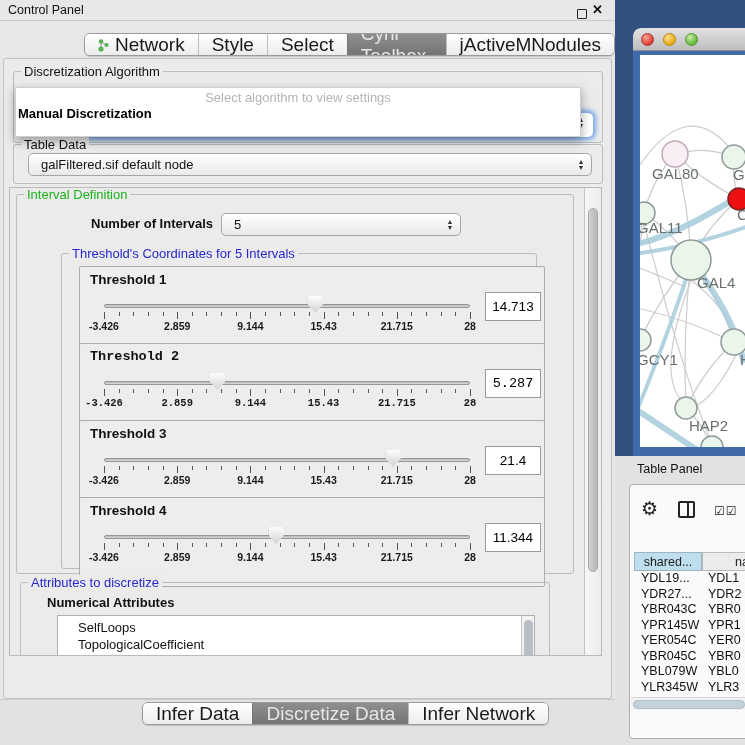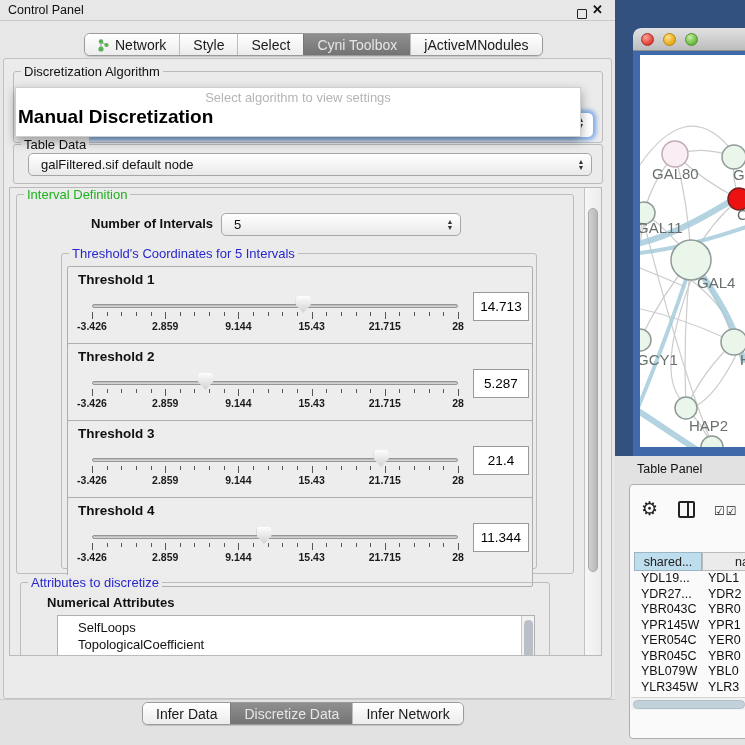--- a/index.html
+++ b/index.html
@@ -10,21 +10,21 @@
   #control-panel { position:absolute; left:0; top:0; width:615px; height:745px; background:#e7e7e7; }
   #cp-titlebar { position:absolute; left:0; top:0; width:615px; height:21px; border-bottom:1px solid #c9c9c9; }
   #cp-title { position:absolute; left:8px; top:3px; font-size:12.5px; color:#111; }
   #float-icon { position:absolute; left:577px; top:9px; width:10px; height:10px; border:1.5px solid #222; border-radius:1px; }
   #close-icon { position:absolute; left:592px; top:2px; font-size:13px; font-weight:bold; color:#111; }
 
   .tabbar { position:absolute; display:flex; height:23px; border:1px solid #9a9a9a; border-radius:6px; overflow:hidden;
     background:#fff; box-shadow:0 1px 1px rgba(0,0,0,.15); }
   #top-tabs { left:84px; top:33px; }
   #bottom-tabs { left:142px; top:702px; }
-  .tab { display:flex; align-items:center; gap:5px; padding:0 13px; font-size:14px; color:#1a1a1a;
+  .tab { display:flex; align-items:center; gap:5px; padding:0 13px; font-size:19px; color:#1a1a1a;
     background:linear-gradient(#ffffff,#ececec); border-left:1px solid #bdbdbd; cursor:default; }
   .tab:first-child { border-left:none; }
   .tab.sel { background:linear-gradient(#8f8f8f,var(--tab_dark_bg)); color:var(--tab_dark_text); border-left:1px solid #777; }
   .tab svg { display:block; }
 
   #main-panel { position:absolute; left:3px; top:58px; width:609px; height:641px;
     background:#ebebeb; border:1px solid #c2c2c2; border-radius:3px; }
 
   .group { position:absolute; border:1px solid #bcbcbc; border-radius:3px; }
   .group-title { position:absolute; top:-8px; left:7px; background:#ebebeb; padding:0 3px; font-size:13px; color:#111; white-space:nowrap; }
@@ -37,41 +37,41 @@
   .combo-arrows { width:18px; display:flex; flex-direction:column; align-items:center; color:#333;
     font-size:7px; line-height:5.5px; padding-right:2px; }
 
   
   #algo-group { left:9px; top:12px; width:590px; height:72px; }
   #algo-combo-focused { position:absolute; left:12px; top:40px; width:568px; height:26px; background:#fff;
     border:1px solid #8ab4ea; border-radius:6px; box-shadow:0 0 4px 2px var(--focus_ring); }
   #algo-popup { position:absolute; left:11px; top:28px; width:566px; height:50px; background:#fff;
     border:1px solid #cfcfcf; box-shadow:0 4px 10px rgba(0,0,0,.35); z-index:50; }
   #algo-popup-hint { position:absolute; left:0; top:2px; width:100%; text-align:center; font-size:13px; color:#b4b4b4; }
-  .algo-opt { position:absolute; left:2px; font-size:19px; color:#000; white-space:nowrap; }
+  .algo-opt { position:absolute; left:2px; font-size:13px; color:#000; white-space:nowrap; }
   #algo-opt-0 { top:18px; font-weight:bold; }
   #algo-opt-1 { top:33px; }
 
   #tabledata-group { left:9px; top:85px; width:590px; height:40px; }
   #tabledata-combo { left:14px; top:8px; width:564px; }
 
   
   #scrollpane { position:absolute; left:5px; top:128px; width:593px; height:469px;
     border:1px solid #bababa; background:#ebebeb; overflow:hidden; }
   #sp-vscroll { position:absolute; right:0; top:0; width:17px; height:100%;
     background:linear-gradient(90deg,#f7f7f7,#ececec); border-left:1px solid #c4c4c4; }
   #sp-vthumb { position:absolute; left:3px; top:20px; width:10px; height:364px; border-radius:6px;
     background:linear-gradient(90deg,#d2d2d2,#b6b6b6); border:1px solid #a8a8a8; }
 
   #interval-group { left:6px; top:6px; width:558px; height:380px; }
   #num-label { position:absolute; left:74px; top:21px; font-size:13px; font-weight:bold; color:#111; }
   #num-combo { left:204px; top:18px; width:240px; }
   #thr-group { left:44px; top:58px; width:476px; height:316px; }
 
-  .thr-panel { position:absolute; left:5px; width:466px; height:90px;
+  .thr-panel { position:absolute; left:17px; width:466px; height:90px;
     border:1px solid #adadad; border-radius:2px; background:#ededed; }
   .thr-label { position:absolute; left:10px; top:5px; font-size:13.5px; font-weight:bold; color:#111; }
   .sl-track { position:absolute; left:24px; top:37px; width:366px; height:4px; border-radius:3px;
     background:linear-gradient(#b6b6b6,#dcdcdc); border:1px solid #969696; }
   .sl-thumb { position:absolute; top:29px; width:15px; height:17px;
     background:linear-gradient(#fdfdfd,#d2d2d2);
     clip-path:polygon(12% 0%,88% 0%,100% 12%,100% 52%,50% 100%,0% 52%,0% 12%);
     filter:drop-shadow(0 0 1px #777); }
   .sl-ticks { position:absolute; left:24px; top:45px; width:366px; height:8px; }
   .tick { position:absolute; top:0; width:1px; background:#555; }
@@ -239,21 +239,21 @@
                 <div class="sl-labels">
                   <span class="sl-lab" style="left: 0%;">-3.426</span>
                   <span class="sl-lab" style="left: 20%;">2.859</span>
                   <span class="sl-lab" style="left: 40%;">9.144</span>
                   <span class="sl-lab" style="left: 60%;">15.43</span>
                   <span class="sl-lab" style="left: 80%;">21.715</span>
                   <span class="sl-lab" style="left: 100%;">28</span>
                 </div>
                 <div class="thr-value">14.713</div>
               </div>
-              <div class="thr-panel" style="top: 89px;">
+              <div class="thr-panel" style="top: 89px; font-family: Liberation Mono, monospace;">
                 <div class="thr-label">Threshold 2</div>
                 <div class="sl-track"></div>
                 <div class="sl-thumb" style="left: 129.959px;"></div>
                 <div class="sl-ticks">
                   <span class="tick major" style="left: 0%;"></span>
                   <span class="tick minor" style="left: 4%;"></span>
                   <span class="tick minor" style="left: 8%;"></span>
                   <span class="tick minor" style="left: 12%;"></span>
                   <span class="tick minor" style="left: 16%;"></span>
                   <span class="tick major" style="left: 20%;"></span>

